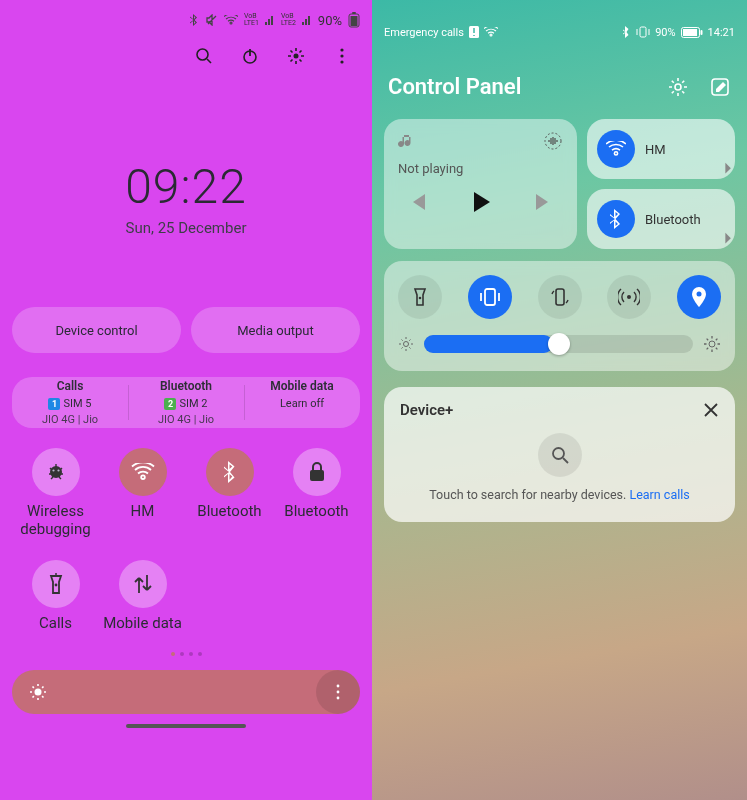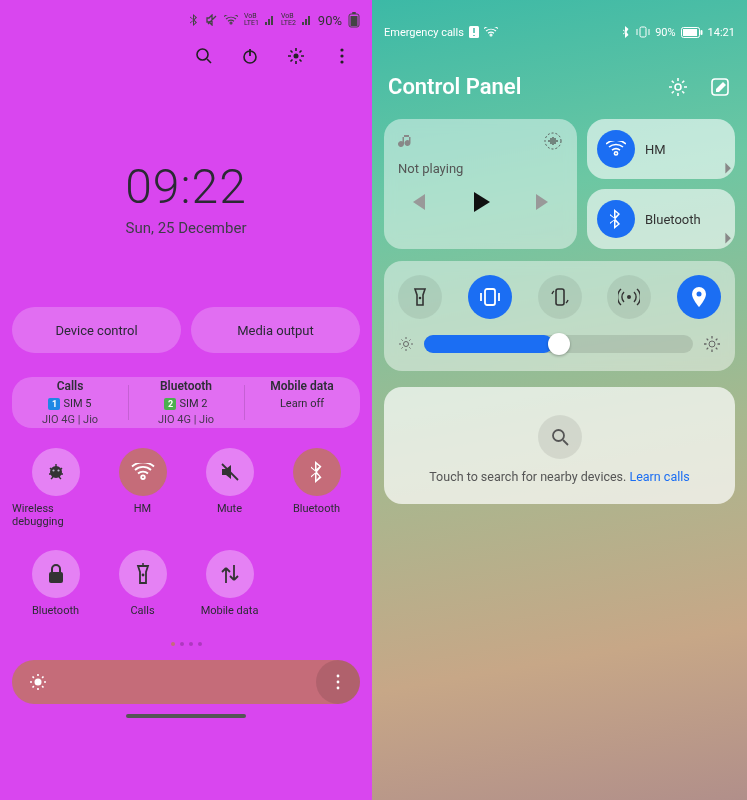--- a/index.html
+++ b/index.html
@@ -20,21 +20,21 @@
   .simcol + .simcol::before { content:""; position:absolute; left:0; top:6px; bottom:6px; width:1px; background:rgba(0,0,0,0.12); }
   .simcol .h { font-weight:600; margin-bottom:4px; font-size:12px; }
   .simcol .r1 { display:flex; align-items:center; justify-content:center; gap:3px; }
   .simchip { width:12px; height:12px; border-radius:2px; color:#fff; font-size:9px; display:inline-flex; align-items:center; justify-content:center; font-weight:700; }
   .simchip.b { background:#1e88e5; } .simchip.g { background:#4caf50; }
   .simcol .r2 { margin-top:3px; opacity:.85; }
   .toggle-grid { margin-top: 20px; display:grid; grid-template-columns: repeat(4,1fr); row-gap:22px; }
   .tog { display:flex; flex-direction:column; align-items:center; gap:6px; }
   .tog .circ { width:48px; height:48px; border-radius:50%; background: rgba(255,255,255,0.32); display:flex; align-items:center; justify-content:center; }
   .tog .circ.on { background:#c56c79; color:#fff; }
-  .tog .lbl { font-size:11px; text-align:left; line-height:1.2; color:#2c2c34; min-height:26px; }
+  .tog .lbl { font-size:15px; text-align:center; line-height:1.2; color:#2c2c34; min-height:26px; }
   .dots { display:flex; justify-content:center; gap:5px; margin-top:12px; }
   .dots span { width:4px; height:4px; border-radius:50%; background:rgba(0,0,0,0.2); }
   .dots span.active { background:#c56c79; }
   .brightbar { margin-top:14px; height:44px; background:#c56c79; border-radius:26px; display:flex; align-items:center; position:relative; }
   .brightbar .sun { margin-left:16px; }
   .brightbar .menu { margin-left:auto; width:44px; height:44px; border-radius:50%; background:rgba(0,0,0,0.1); display:flex;align-items:center;justify-content:center;color:#fff; }
   .homehandle { width:120px; height:4px; border-radius:2px; background:#555; margin:10px auto 0 auto; }
 
   
   .right { width: 375px; background: linear-gradient(170deg,#3cb9a6 0%, #6cc7a3 25%, #a6b88f 55%, #c7a787 80%, #b18f8a 100%); color:#fff; padding: 16px 12px 10px 12px; }
@@ -188,30 +188,20 @@
       </div>
       <div class="tog">
         <div class="circ on" style="color: rgb(255, 255, 255);">
           <svg width="24" height="18" viewBox="0 0 24 18">
             <path d="M12 16a1.8 1.8 0 100-3.6 1.8 1.8 0 000 3.6zM4 7a12 12 0 0116 0M1 3.5a16.5 16.5 0 0122 0M7 10.5a7.5 7.5 0 0110 0" stroke="currentColor" stroke-width="1.8" fill="none"></path>
           </svg>
         </div>
         <div class="lbl">HM</div>
       </div>
       <div class="tog">
-        <div class="circ" style="color: rgb(51, 51, 51);">
-          <svg width="22" height="22" viewBox="0 0 22 22">
-            <path d="M3 8v6h4l5 4V4L7 8H3z" fill="#333"></path>
-            <path d="M16 6l4 10M20 6l-4 10" stroke="#333" stroke-width="0"></path>
-            <path d="M3 3l16 16" stroke="#333" stroke-width="1.8"></path>
-          </svg>
-        </div>
-        <div class="lbl">Mute</div>
-      </div>
-      <div class="tog">
         <div class="circ on" style="color: rgb(255, 255, 255);">
           <svg width="14" height="22" viewBox="0 0 14 22">
             <path d="M5 0v9L1 5.5v1.5L6 11l-5 4v1.5L5 13v9l6.5-5.5L7 11l4.5-5.5L5 0zM6.5 3.2l2.8 2.3L6.5 8V3.2zm0 15.6V13l2.8 2.5-2.8 3.3z" fill="currentColor"></path>
           </svg>
         </div>
         <div class="lbl">Bluetooth</div>
       </div>
       <div class="tog">
         <div class="circ" style="color: rgb(51, 51, 51);">
           <svg width="18" height="22" viewBox="0 0 18 22">
@@ -434,20 +424,28 @@
             <circle cx="9" cy="9" r="3" stroke="#666" fill="none"></circle>
             <g stroke="#666" stroke-width="1.3">
               <path d="M9 1v2.5M9 14.5V17M1 9h2.5M14.5 9H17M3.6 3.6l1.6 1.6M12.8 12.8l1.6 1.6M14.4 3.6l-1.6 1.6M5.2 12.8l-1.6 1.6"></path>
             </g>
           </svg>
         </span>
     </div>
   </div>
 
   <div class="device">
+    <div class="hd">
+      <span>Device+</span>
+      <span>
+          <svg width="16" height="16" viewBox="0 0 16 16">
+            <path d="M2 2l12 12M14 2L2 14" stroke="#333" stroke-width="1.8"></path>
+          </svg>
+        </span>
+    </div>
     <div class="srch">
         <svg width="20" height="20" viewBox="0 0 20 20">
           <circle cx="8.5" cy="8.5" r="5.5" stroke="#555" stroke-width="1.8" fill="none"></circle>
           <path d="M13 13l5 5" stroke="#555" stroke-width="1.8"></path>
         </svg>
       </div>
     <div class="hint">
       <span>Touch to search for nearby devices. </span><a href="#">Learn calls</a>
     </div>
   </div>

